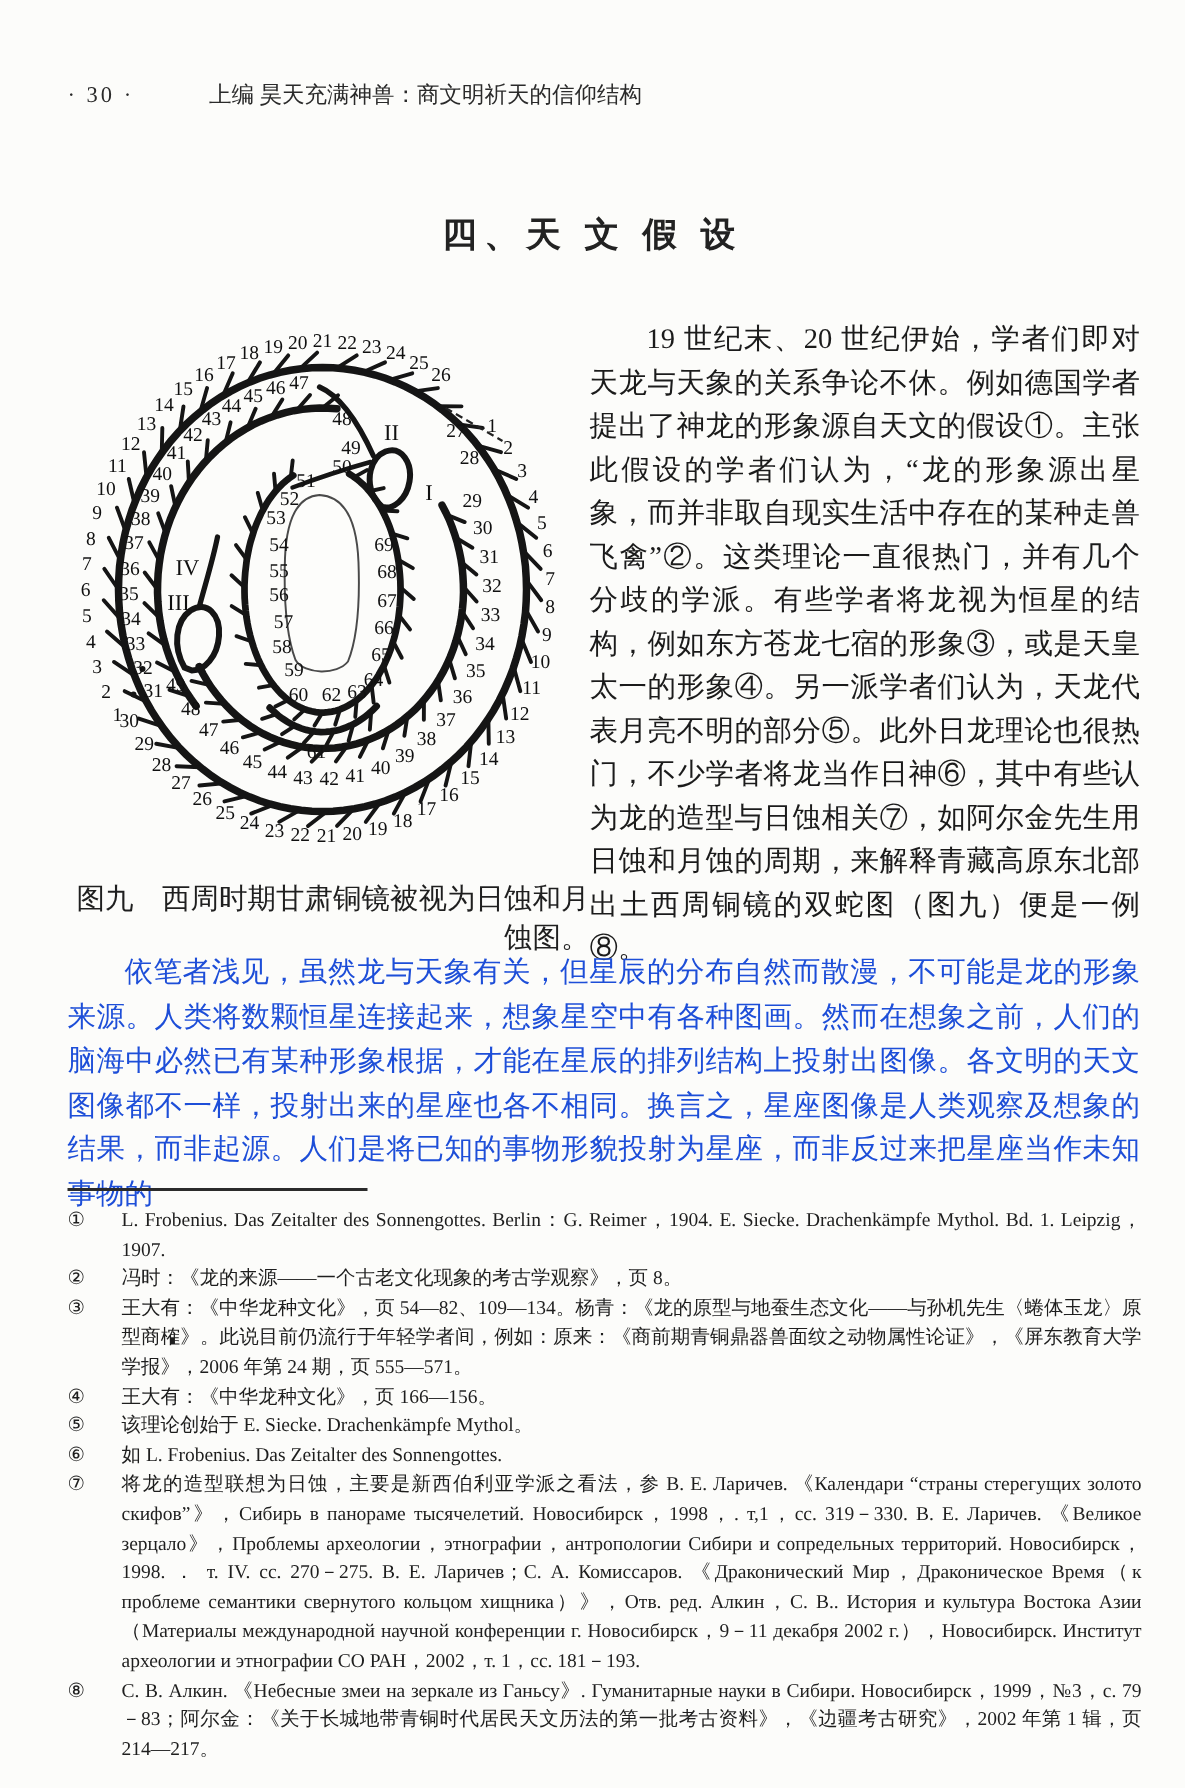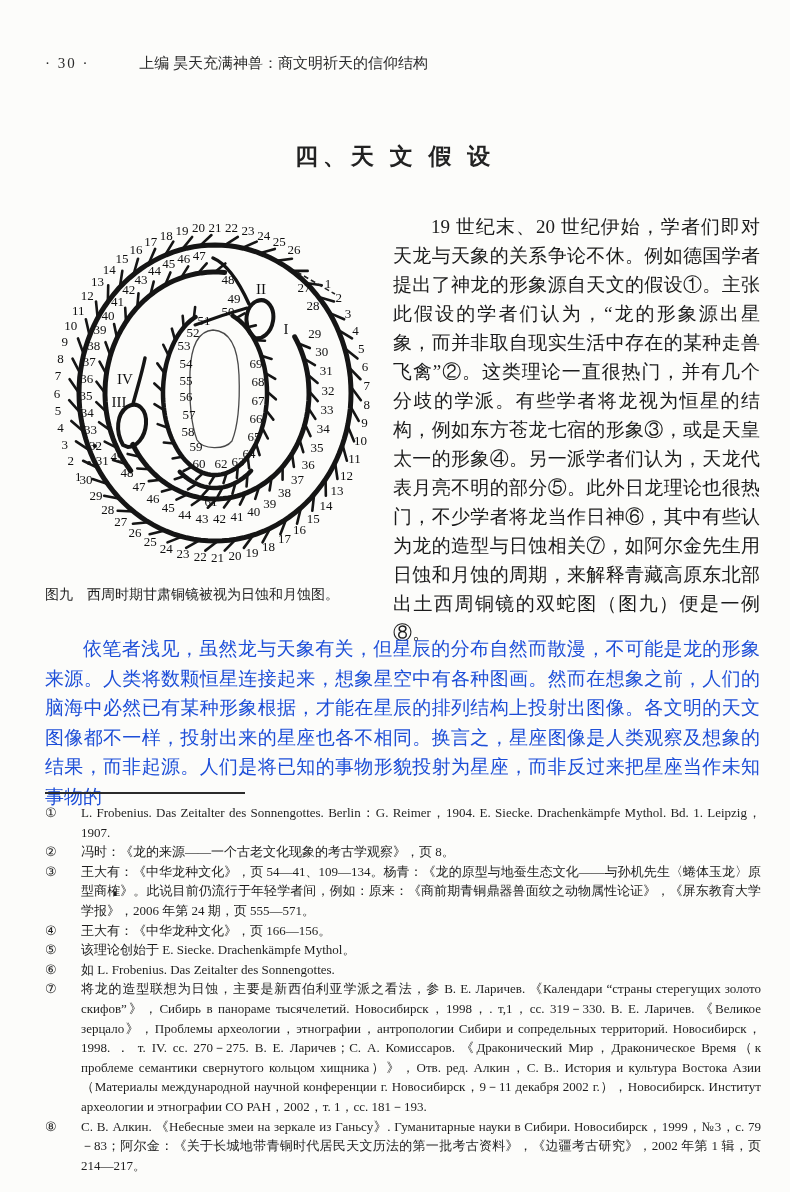--- a/index.html
+++ b/index.html
@@ -8,21 +8,21 @@
        font-family:"Liberation Serif","DejaVu Serif",serif;position:relative;overflow:hidden}
   .running-header{position:absolute;left:45px;top:54px;font-size:15px;color:#2a2a2a;white-space:nowrap}
   .running-header .pn{letter-spacing:2px}
   .running-header .part{margin-left:46px}
   .running-header .chap{}
   .section-title{position:absolute;left:0;top:141px;width:100%;text-align:center;
        font-size:23px;font-weight:700;letter-spacing:5px;margin:0;color:#222}
   .content-row{position:absolute;left:45px;top:212px;width:715px;display:flex}
   .fig{width:348px;flex:none;margin:0}
   .fig svg{display:block}
-  .fig figcaption{margin-top:12px;text-align:left;font-size:14px;color:#1f1f1f}
+  .fig figcaption{margin-top:12px;text-align:right;font-size:19px;color:#1f1f1f}
   .col-text{flex:1;font-size:19px;line-height:29px;
        text-align:justify;text-justify:inter-character;text-indent:2em;color:#1b1b1b}
   .full-text{position:absolute;left:45px;top:634px;width:715px;font-size:19px;line-height:29.5px;
        text-align:justify;text-justify:inter-character;text-indent:2em;color:#1d4ed8}
   .fn-rule{position:absolute;left:45px;top:792px;width:200px;border-top:2px solid #2b2b2b}
   .footnotes{position:absolute;left:45px;top:803px;width:716px;font-size:13px;line-height:19.6px;color:#1e1e1e}
   .fn{display:flex}
   .fn-m{flex:none;width:36px}
   .fn-t{flex:1;text-align:justify;text-justify:inter-character}
   svg text{font-size:13px;fill:#101010;font-family:"Liberation Serif","DejaVu Serif",serif}
@@ -309,21 +309,21 @@
     <div class="fn">
       <span class="fn-m">①</span>
       <span class="fn-t">L. Frobenius. Das Zeitalter des Sonnengottes. Berlin：G. Reimer，1904. E. Siecke. Drachenkämpfe Mythol. Bd. 1. Leipzig，1907.</span>
     </div>
     <div class="fn">
       <span class="fn-m">②</span>
       <span class="fn-t">冯时：《龙的来源——一个古老文化现象的考古学观察》，页 8。</span>
     </div>
     <div class="fn">
       <span class="fn-m">③</span>
-      <span class="fn-t">王大有：《中华龙种文化》，页 54—41、109—134。杨青：《龙的原型与地蚕生态文化——与孙机先生〈蜷体玉龙〉原型商榷》。此说目前仍流行于年轻学者间，例如：原来：《商前期青铜鼎器兽面纹之动物属性论证》，《屏东教育大学学报》，2006 年第 24 期，页 555—571。</span>
+      <span class="fn-t">王大有：《中华龙种文化》，页 54—82、109—134。杨青：《龙的原型与地蚕生态文化——与孙机先生〈蜷体玉龙〉原型商榷》。此说目前仍流行于年轻学者间，例如：原来：《商前期青铜鼎器兽面纹之动物属性论证》，《屏东教育大学学报》，2006 年第 24 期，页 555—571。</span>
     </div>
     <div class="fn">
       <span class="fn-m">④</span>
       <span class="fn-t">王大有：《中华龙种文化》，页 166—156。</span>
     </div>
     <div class="fn">
       <span class="fn-m">⑤</span>
       <span class="fn-t">该理论创始于 E. Siecke. Drachenkämpfe Mythol。</span>
     </div>
     <div class="fn">

